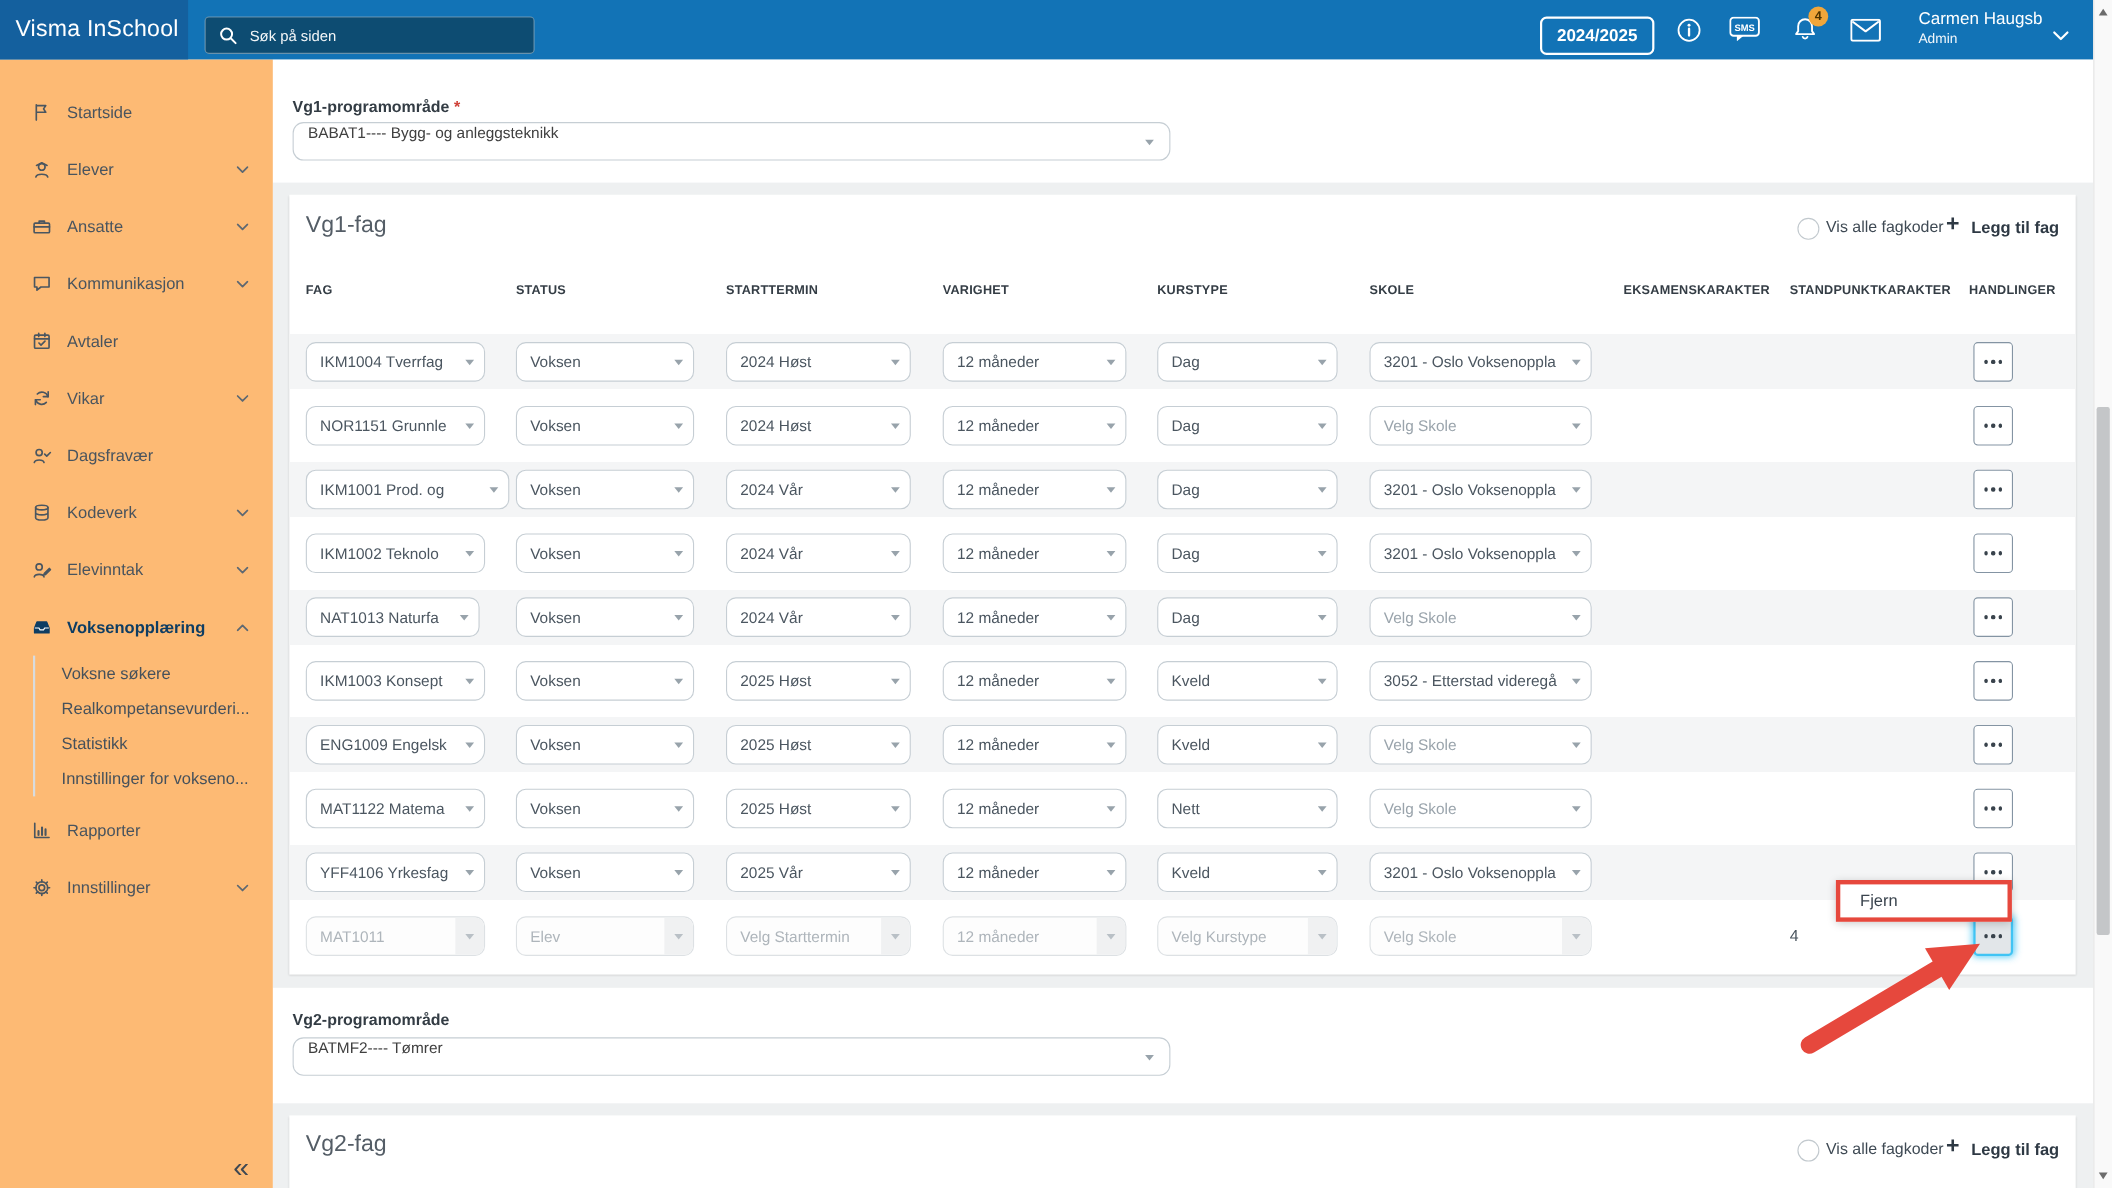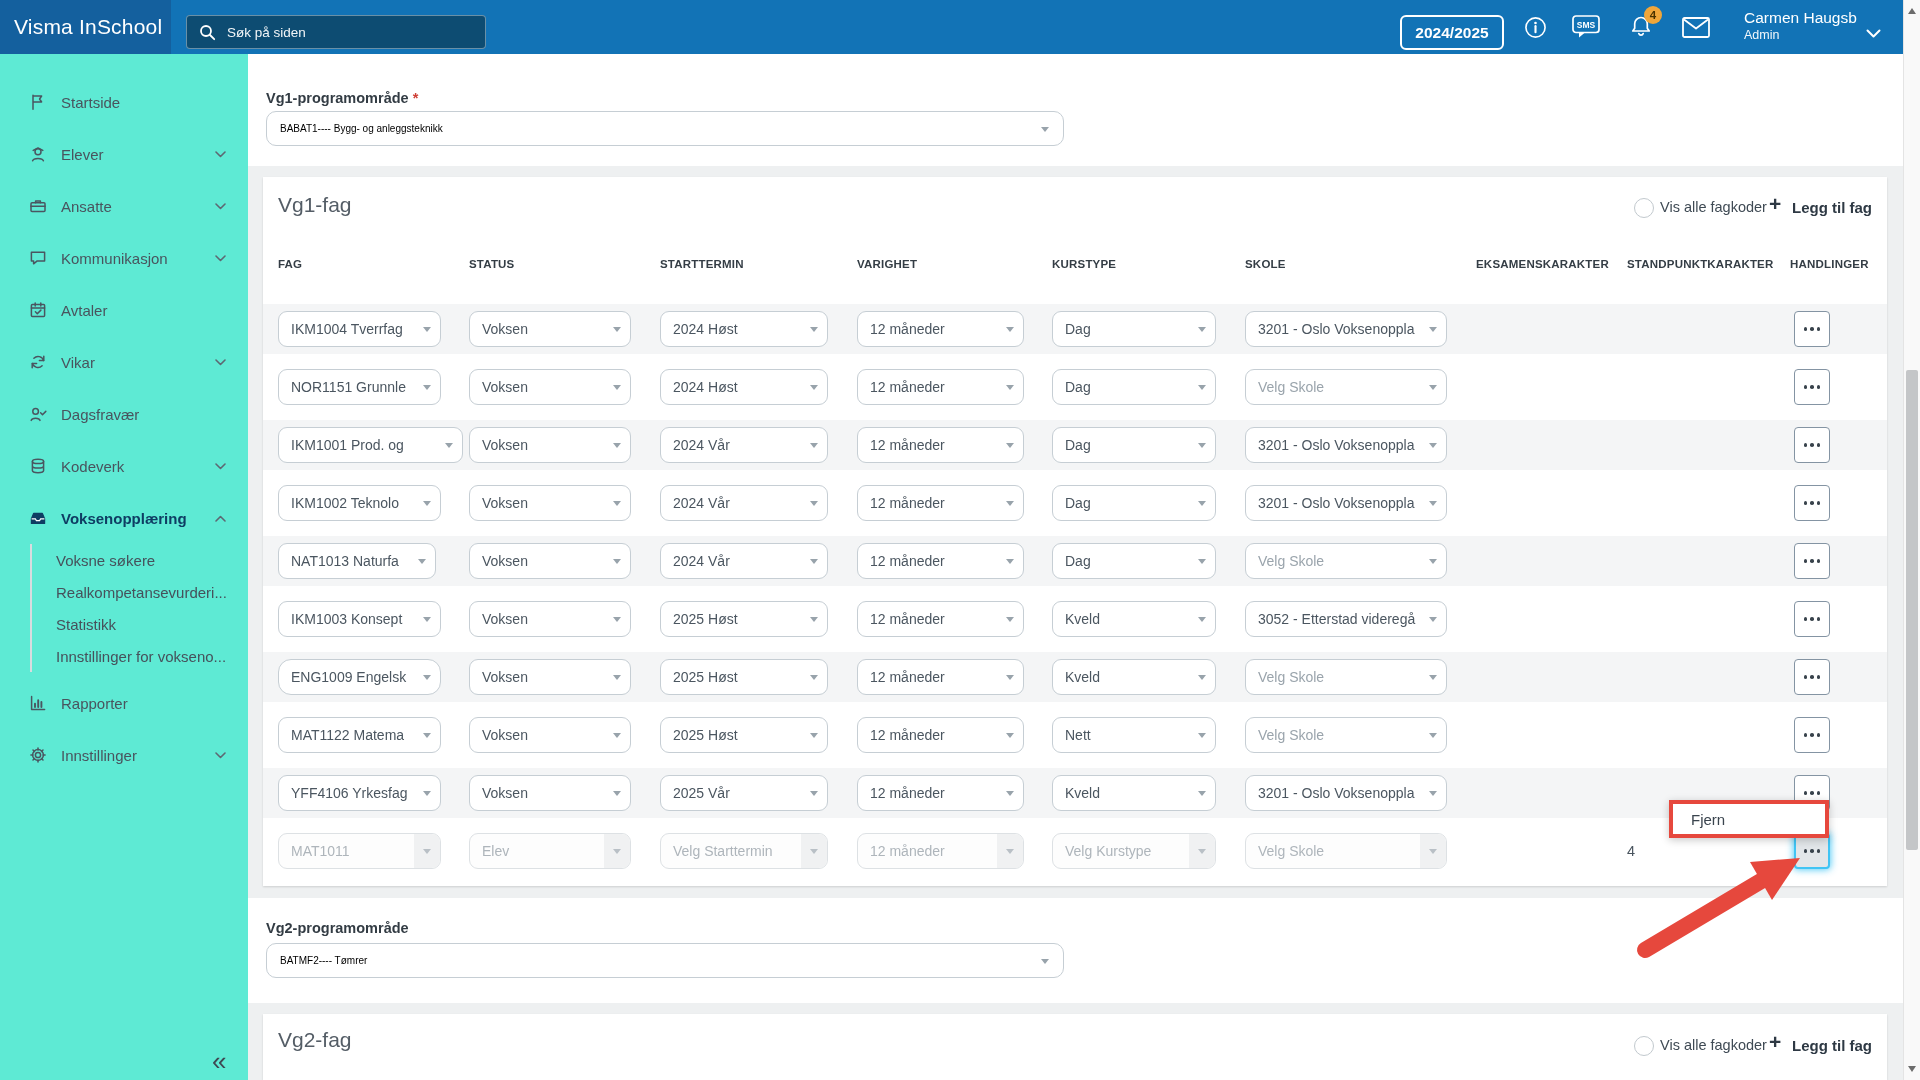--- a/index.html
+++ b/index.html
@@ -24,21 +24,21 @@
   .tico{position:absolute;top:0;height:54px;display:flex;align-items:center;cursor:pointer;}
   .badge{position:absolute;left:1644px;top:6px;width:18px;height:18px;border-radius:50%;
          background:#f0a63a;color:#4a3200;font-size:11.5px;font-weight:bold;display:flex;
          align-items:center;justify-content:center;z-index:6;}
   .usermenu{position:absolute;left:1744px;top:8px;height:40px;color:#fff;cursor:pointer;}
   .uname{font-size:15.5px;line-height:20px;}
   .urole{font-size:12.5px;line-height:15px;opacity:.95;}
   .uchev{position:absolute;left:1866px;top:24px;cursor:pointer;}
 
   
-  .sidebar{position:absolute;left:0;top:54px;width:248px;height:1026px;background:#5eead4;z-index:4;}
+  .sidebar{position:absolute;left:0;top:54px;width:248px;height:1026px;background:#fdba74;z-index:4;}
   .side-item{height:52px;display:flex;align-items:center;padding:0 24px 0 28px;position:relative;
              color:#49545e;font-size:15px;cursor:pointer;}
   .side-item:first-child{margin-top:22px;}
   .side-item .ico{width:20px;height:20px;margin-right:13px;flex:none;color:#4a5660;}
   .side-item .ico svg{display:block;}
   .side-item .schev{position:absolute;right:22px;color:#5d6872;display:flex;}
   .schev.up{transform:rotate(180deg);}
   .side-item.active{color:#0e3d63;font-weight:bold;}
   .side-item.active .ico{color:#0e3d63;}
   .sub-list{margin:0 0 5px 30px;border-left:2px solid #d8dcdf;padding-left:24px;}
@@ -46,22 +46,22 @@
   .collapse{position:absolute;left:212px;bottom:6px;font-size:26px;color:#3e4852;cursor:pointer;
             line-height:26px;}
 
   
   .content-bg{position:absolute;left:248px;top:54px;width:1655px;height:1026px;background:#eef0f1;}
   .blockA{position:absolute;left:248px;top:54px;width:1655px;height:112px;background:#fff;}
   .blockC{position:absolute;left:248px;top:898px;width:1655px;height:105px;background:#fff;}
   .fieldlabel{position:absolute;left:18px;font-size:14.5px;font-weight:bold;color:#333c44;}
   .req{color:#cf3f36;}
   .bigdd{position:absolute;left:18px;width:798px;height:35px;border:1px solid #c6ced4;border-radius:10px;
-         background:#fff;display:flex;align-items:center;padding:0 34px 0 13px;font-size:10px;
-         color:#000000;cursor:pointer;}
+         background:#fff;display:flex;align-items:flex-start;padding:0 34px 0 13px;font-size:14px;
+         color:#404040;cursor:pointer;}
   .tri{width:0;height:0;border-left:4.5px solid transparent;border-right:4.5px solid transparent;
        border-top:5.5px solid #98a3ab;}
   .bigdd .tri{position:absolute;right:14px;top:15px;}
 
   .card{position:absolute;background:#fff;box-shadow:0 1px 2px rgba(0,0,0,.14);}
   #cardB{left:263px;top:177px;width:1624px;height:709px;}
   #cardD{left:263px;top:1014px;width:1624px;height:66px;}
   .card-title{position:absolute;left:15px;font-size:21px;color:#545d66;}
   .chkcircle{position:absolute;left:1371px;width:20px;height:20px;border:1px solid #c2c9ce;
              border-radius:50%;background:#fff;cursor:pointer;}
@@ -256,20 +256,35 @@
               <path d="M4.4 5.4v9.2c0 1.2 2.5 2.1 5.6 2.1s5.6-.9 5.6-2.1V5.4M4.4 10c0 1.2 2.5 2.1 5.6 2.1s5.6-.9 5.6-2.1" fill="none" stroke="currentColor" stroke-width="1.5" stroke-linecap="round" stroke-linejoin="round"></path>
             </svg>
           </span>
           <span>Kodeverk</span>
           <span class="schev">
             <svg width="11" height="7" viewBox="0 0 11 7">
               <path d="M1 1l4.5 4.5L10 1" fill="none" stroke="currentColor" stroke-width="1.6" stroke-linecap="round" stroke-linejoin="round"></path>
             </svg>
           </span>
         </div>
+        <div class="side-item">
+          <span class="ico">
+            <svg width="20" height="20" viewBox="0 0 20 20">
+              <circle cx="7.6" cy="7.4" r="2.8" fill="none" stroke="currentColor" stroke-width="1.5" stroke-linecap="round" stroke-linejoin="round"></circle>
+              <path d="M3.2 16.4c.8-2.9 8-2.9 8.8 0" fill="none" stroke="currentColor" stroke-width="1.5" stroke-linecap="round" stroke-linejoin="round"></path>
+              <path d="M12.4 13.2l4.4-4.4 1 1-4.4 4.4-1.6.6z" fill="none" stroke="currentColor" stroke-width="1.5" stroke-linecap="round" stroke-linejoin="round"></path>
+            </svg>
+          </span>
+          <span>Elevinntak</span>
+          <span class="schev">
+            <svg width="11" height="7" viewBox="0 0 11 7">
+              <path d="M1 1l4.5 4.5L10 1" fill="none" stroke="currentColor" stroke-width="1.6" stroke-linecap="round" stroke-linejoin="round"></path>
+            </svg>
+          </span>
+        </div>
         <div class="side-item active">
           <span class="ico">
             <svg width="20" height="20" viewBox="0 0 20 20">
               <path d="M3.4 10.8l2.2-5.4h8.8l2.2 5.4v4.6H3.4z" fill="currentColor" stroke="currentColor" stroke-width="1.2" stroke-linejoin="round"></path>
               <path d="M3.6 10.9h3.8l1 1.7h3.2l1-1.7h3.8" fill="none" stroke="#fff" stroke-width="1.1"></path>
             </svg>
           </span>
           <span>Voksenopplæring</span>
           <span class="schev up">
             <svg width="11" height="7" viewBox="0 0 11 7">

